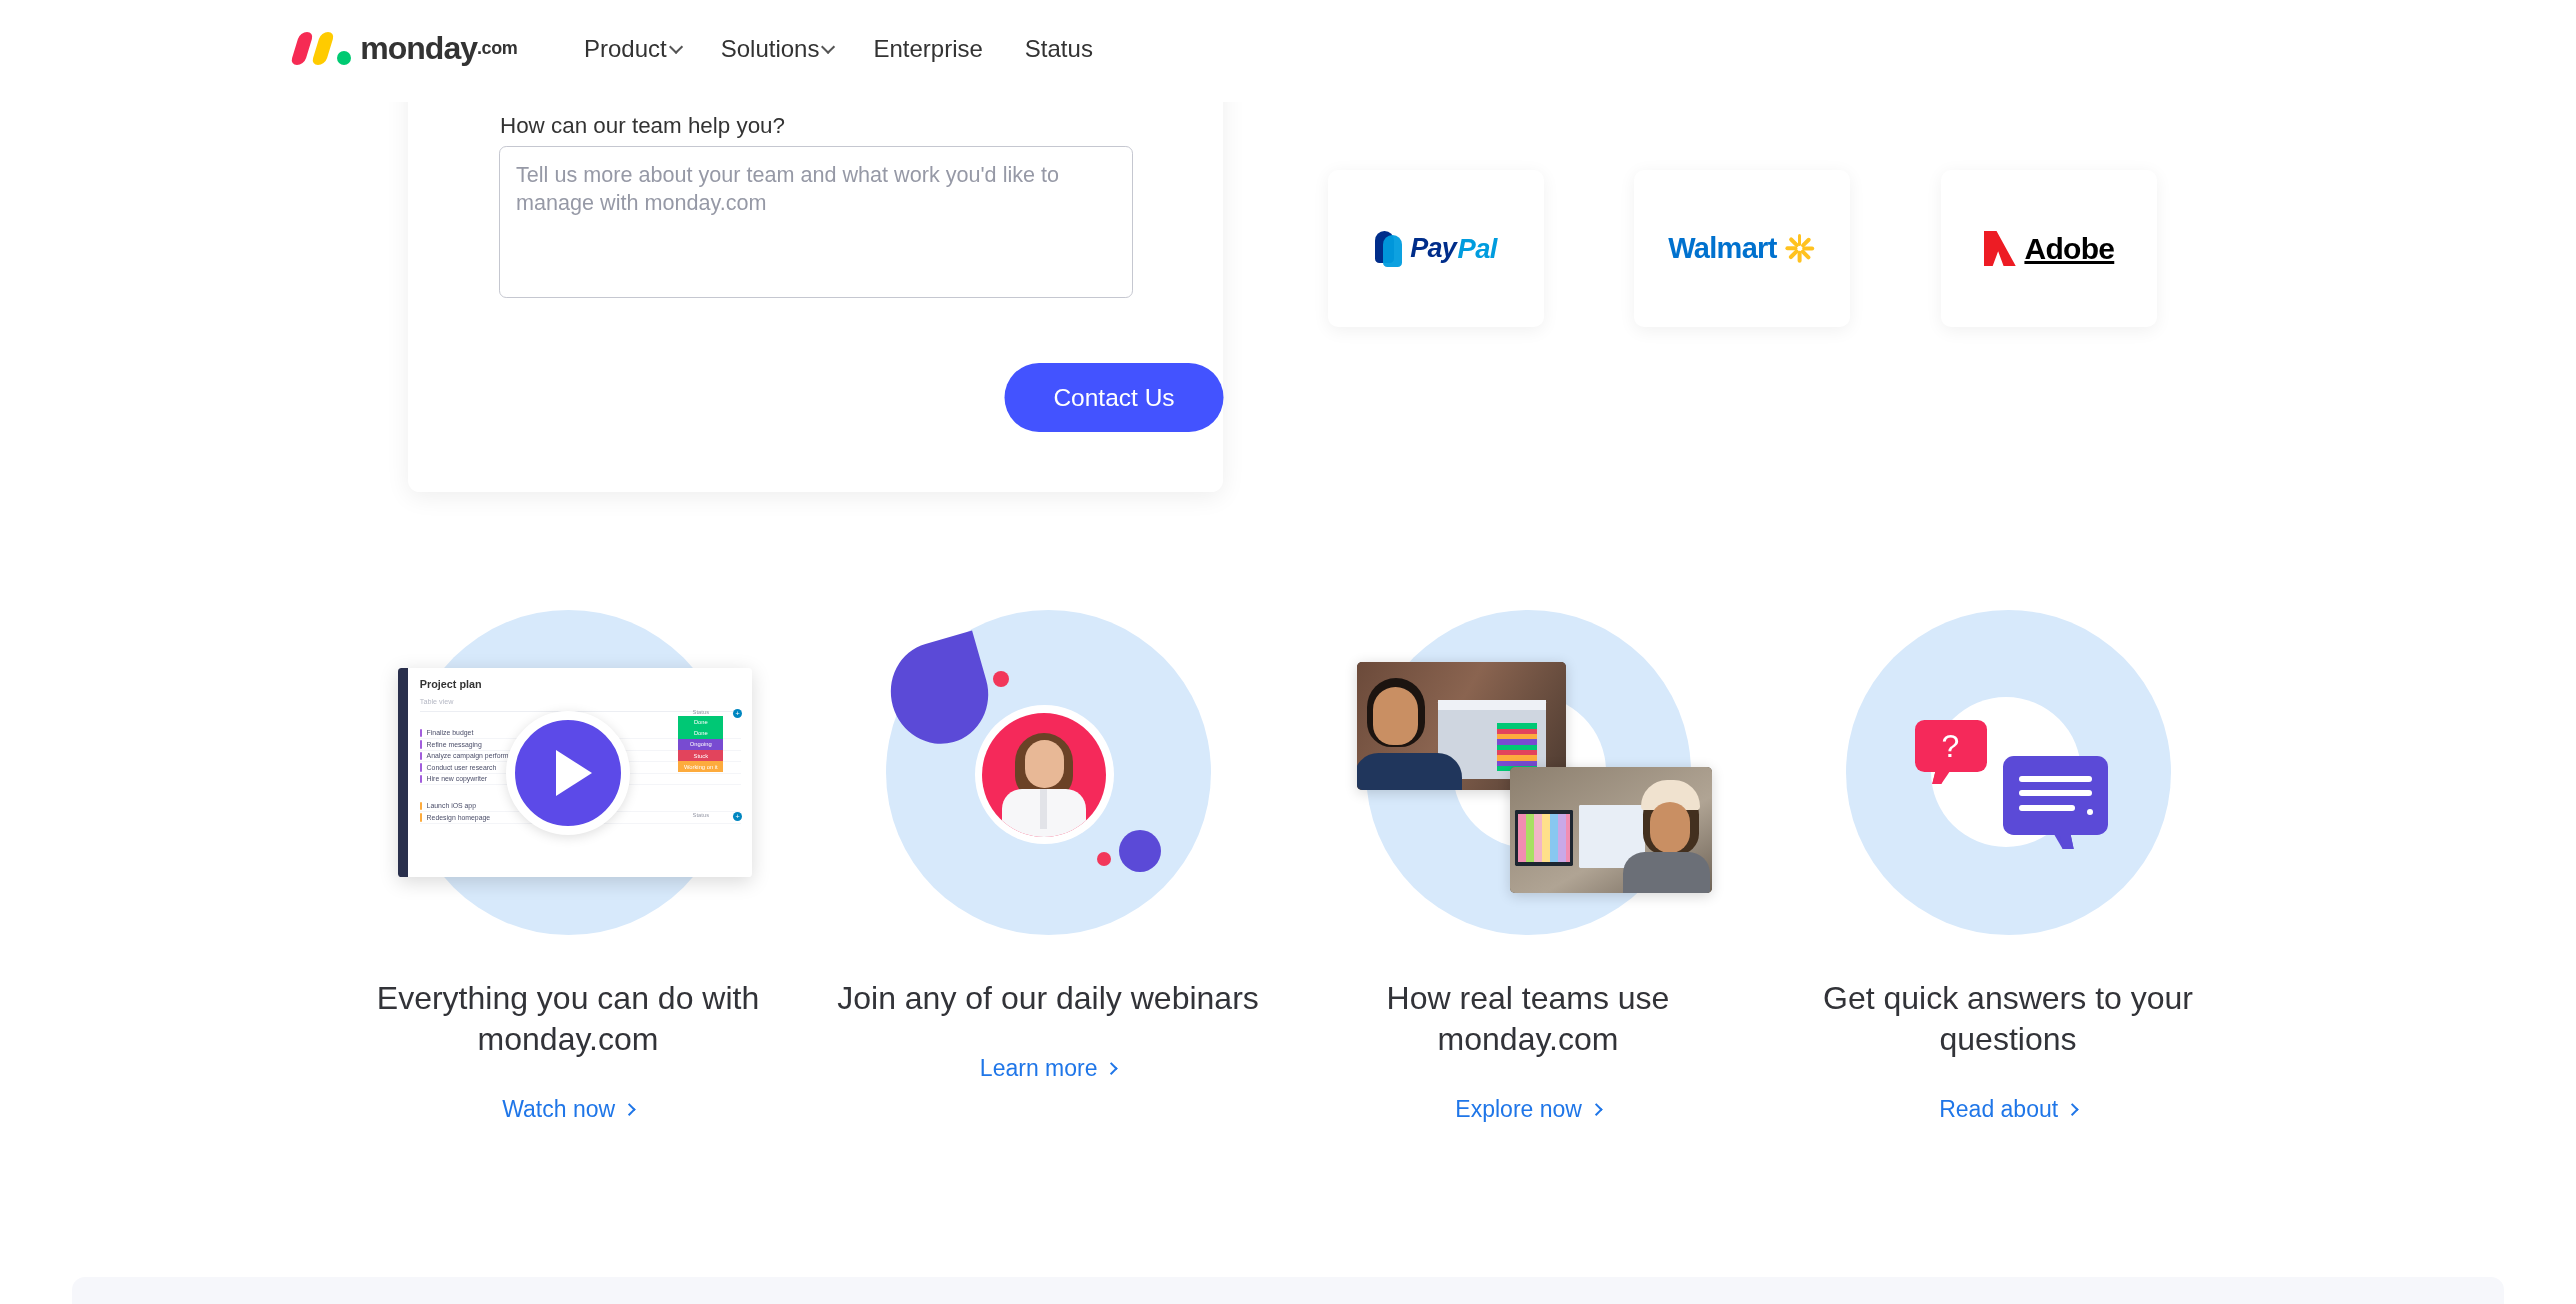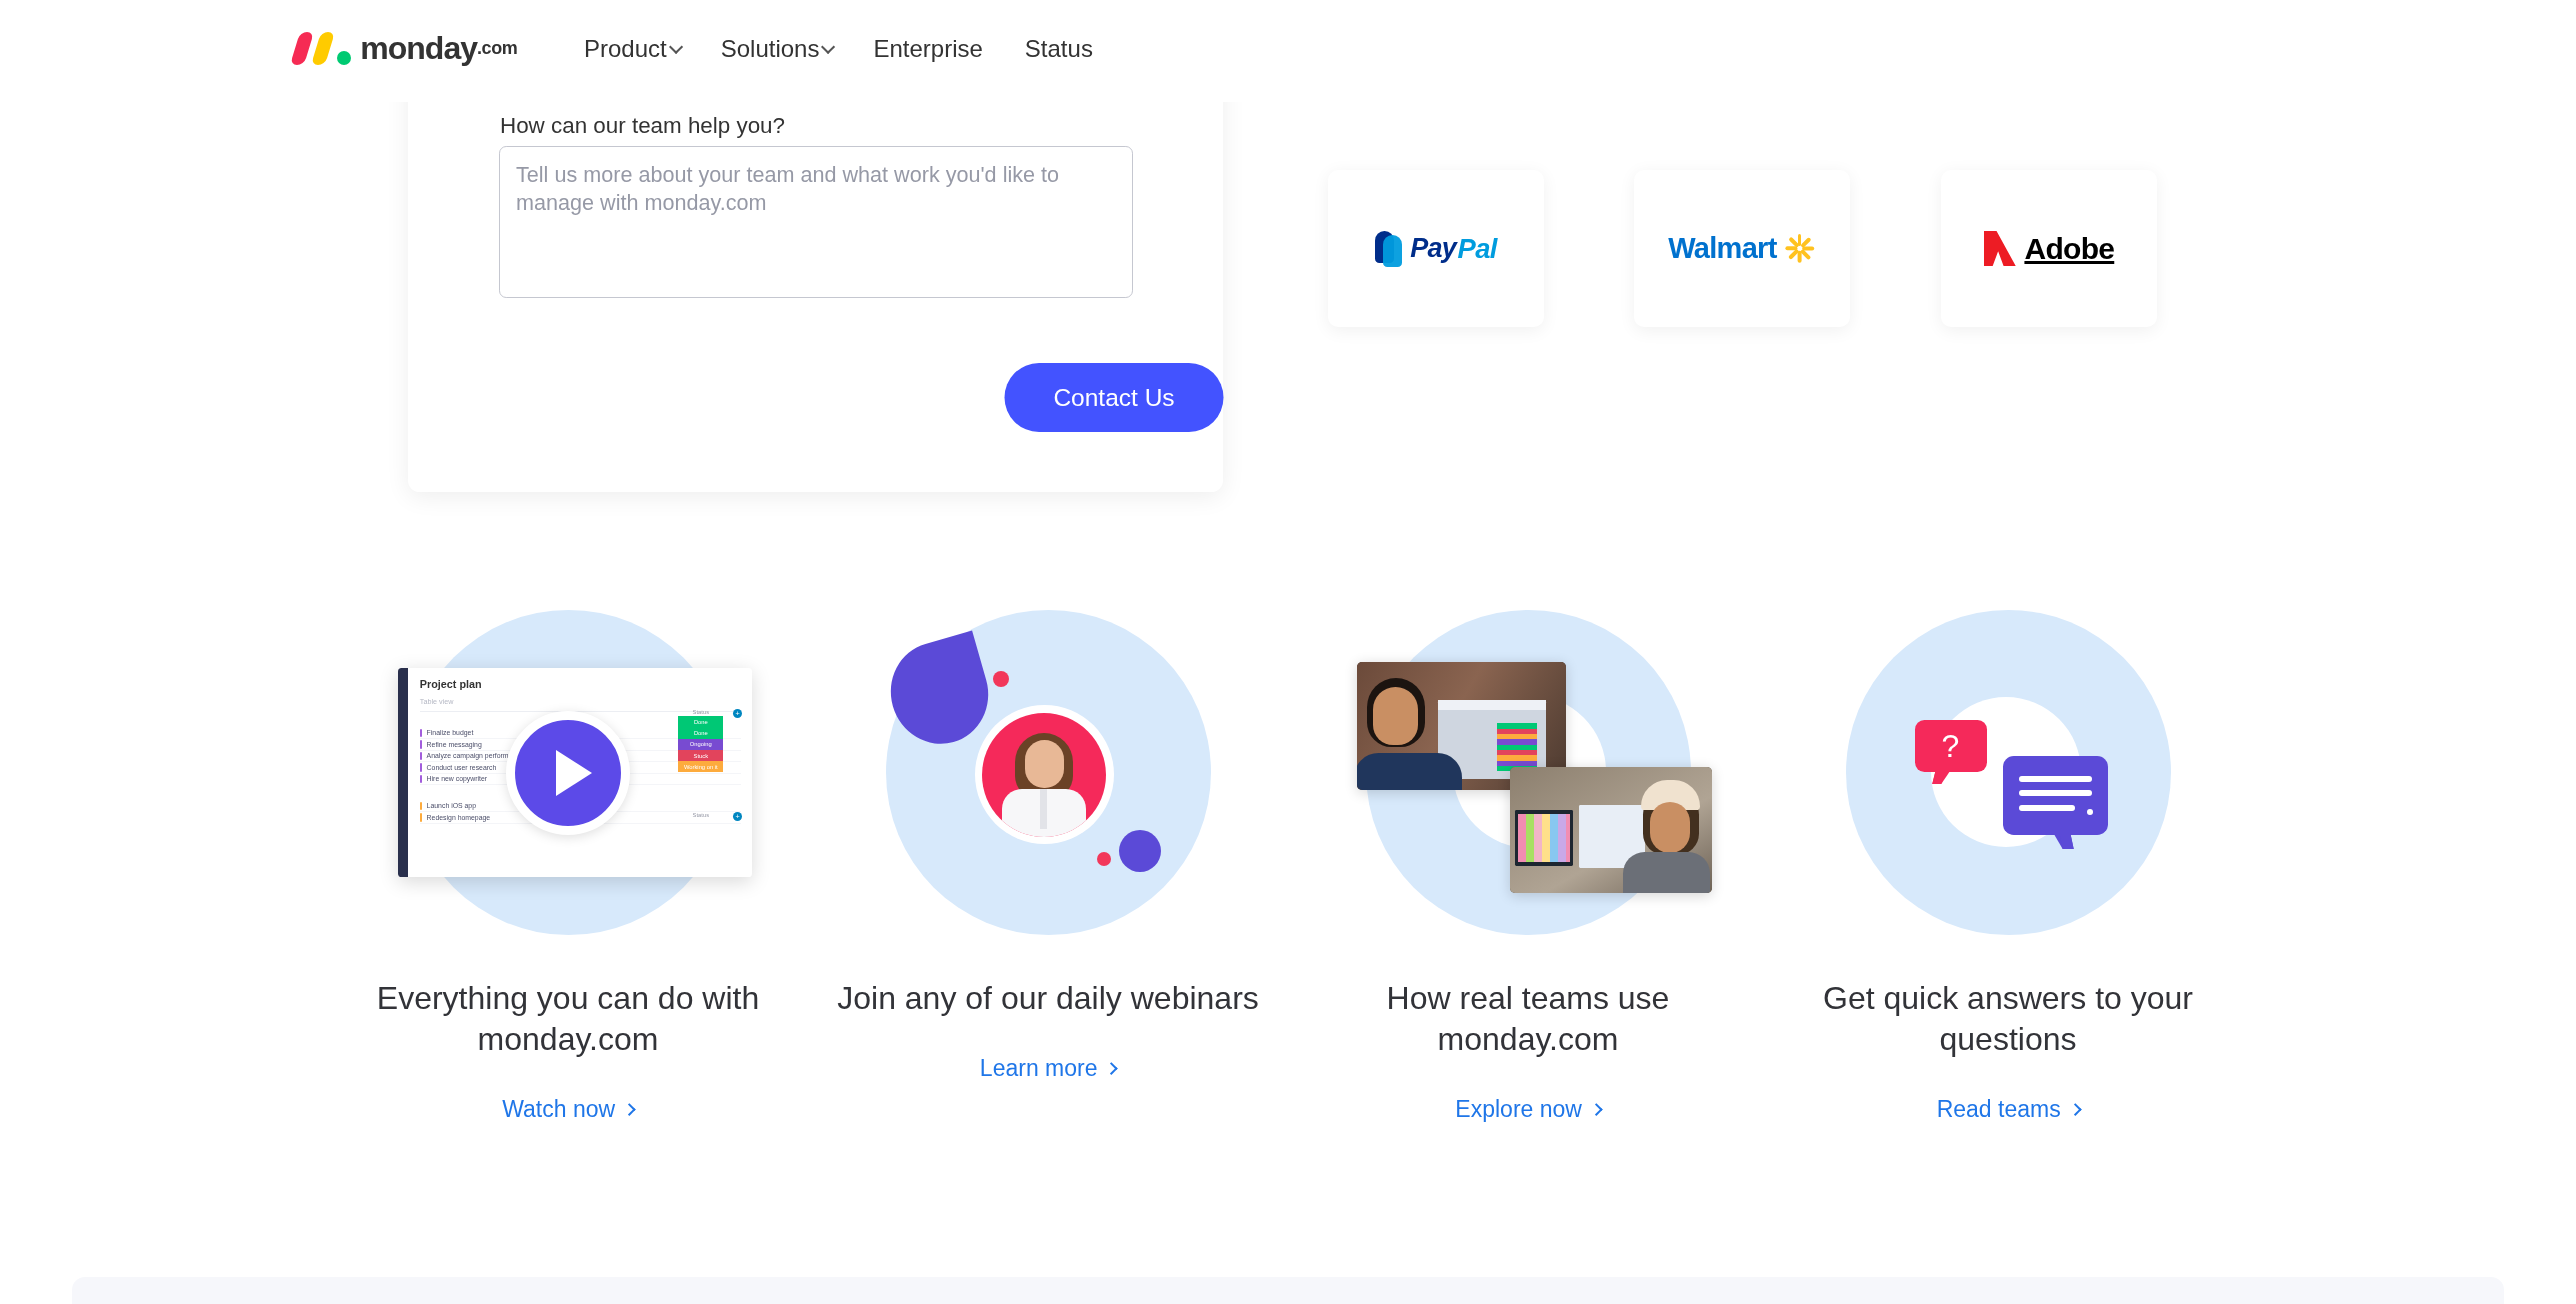--- a/index.html
+++ b/index.html
@@ -686,21 +686,21 @@
       </div>
       <div class="bub-purple">
         <div class="bub-line l1"></div>
         <div class="bub-line l2"></div>
         <div class="bub-line l3"></div>
         <div class="bub-dot"></div>
       </div>
     </div>
     <div class="ftitle">Get quick answers to your questions</div>
     <div class="flink">
-      <span>Read teams</span>
+      <span>Read about</span>
       <i class="arrow-r"></i>
     </div>
   </div>
 
 </div>
 
 <div class="bottom-strip"></div>
 
 
 </body></html>

